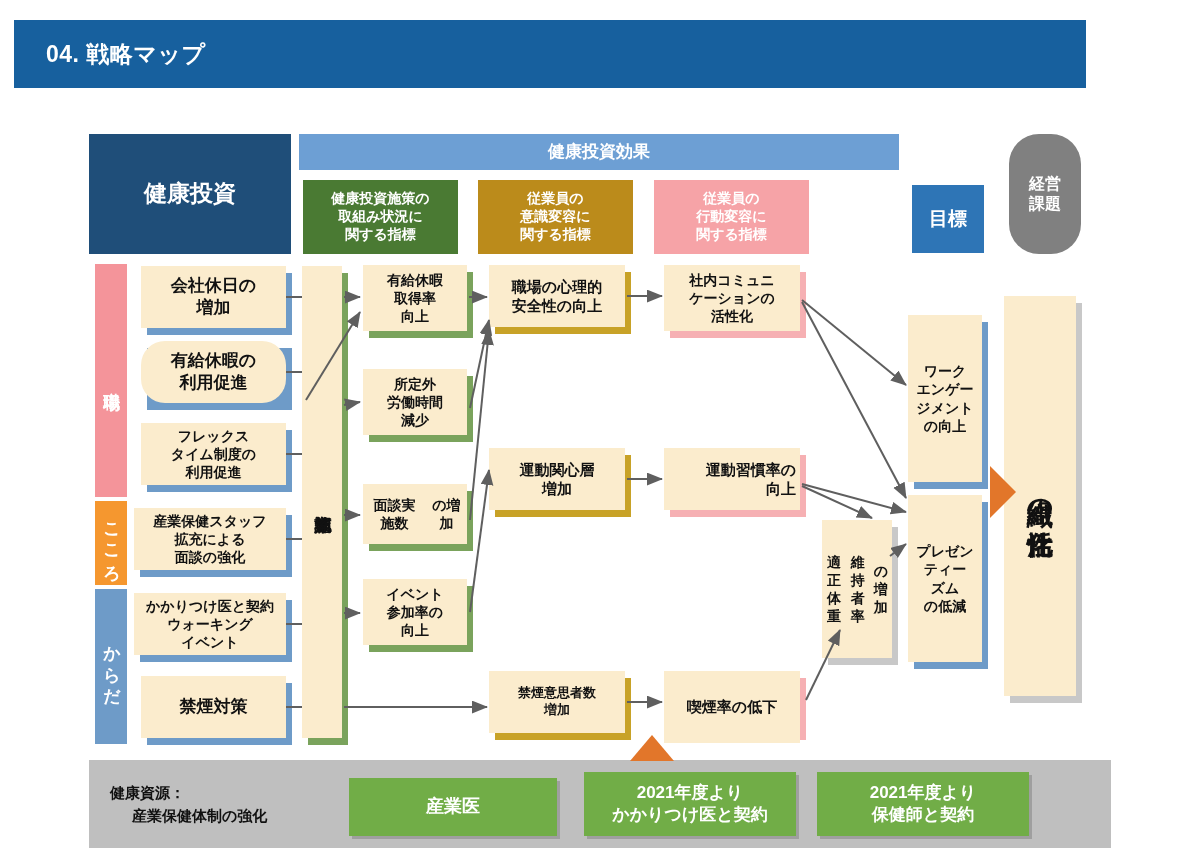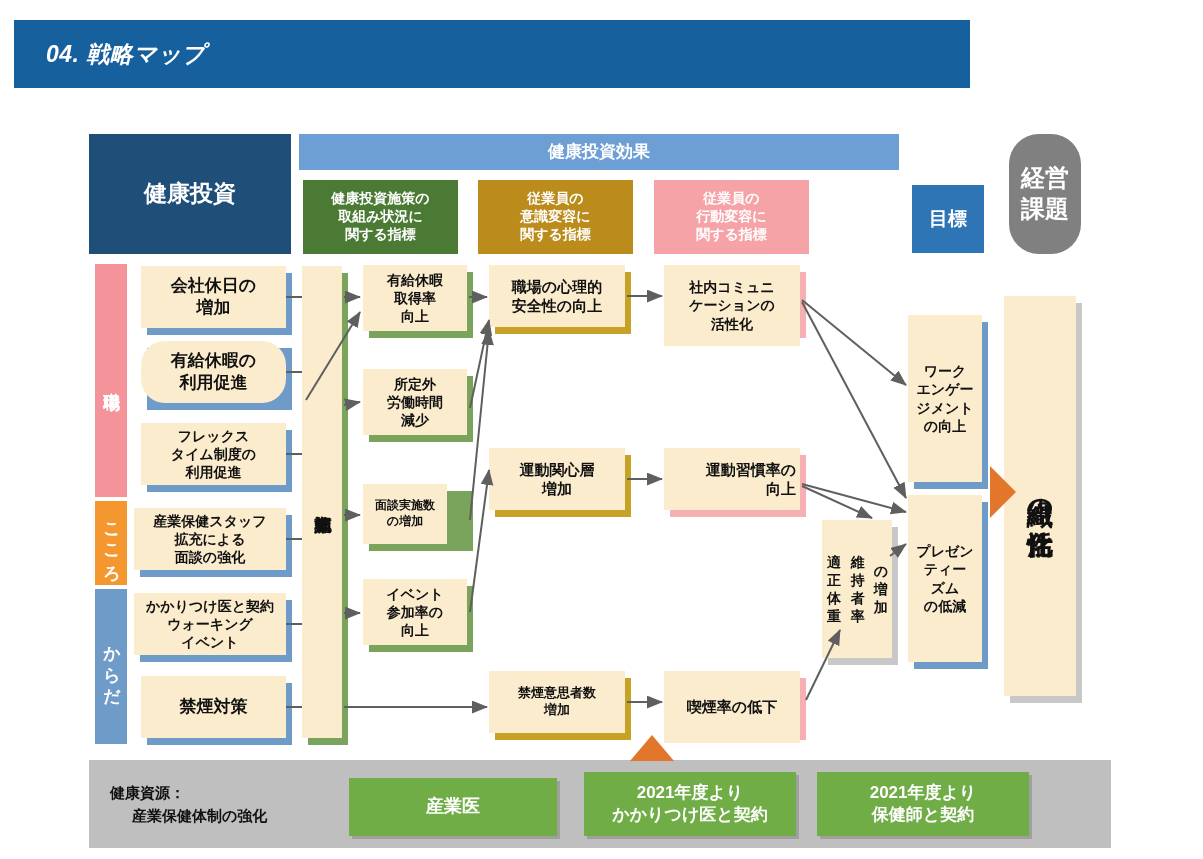--- a/index.html
+++ b/index.html
@@ -12,23 +12,22 @@
     width:1203px;
     height:859px;
     background:#ffffff;
     overflow:hidden;
   }
 
   
   #title-bar{
     position:absolute;
     left:14px; top:20px;
-    width:956px; height:68px;
+    width:1072px; height:68px;
     background:#17609e;
-    font-style:italic;
   }
   #title-text{
     position:absolute;
     left:32px; top:50%;
     transform:translateY(-50%);
     color:#ffffff;
     font-size:23px;
     font-weight:bold;
     letter-spacing:.5px;
     white-space:nowrap;
@@ -142,21 +141,21 @@
   <div class="abs chip" style="left:654px;top:180px;width:155px;height:74px;background:#f6a3a7;font-size:14px;flex-direction:column;">
     <span>従業員の</span>
     <span>行動変容に</span>
     <span>関する指標</span>
   </div>
 
   <div class="abs chip" style="left:912px;top:185px;width:72px;height:68px;background:#2e75b6;font-size:19px;">
     <span>目標</span>
   </div>
 
-  <div class="abs chip" style="left:1009px;top:134px;width:72px;height:120px;background:#808080;font-size:24px;flex-direction:column;border-radius:30px;">
+  <div class="abs chip" style="left:1009px;top:134px;width:72px;height:120px;background:#808080;font-size:16px;flex-direction:column;border-radius:30px;">
     <span>経営</span>
     <span>課題</span>
   </div>
 
   <div class="abs cat" style="left:95px;top:264px;width:32px;height:233px;background:#f4949a;font-size:17px;">
     <span>職場</span>
   </div>
   <div class="abs cat" style="left:95px;top:501px;width:32px;height:84px;background:#f5972f;font-size:17px;">
     <span>こころ</span>
   </div>
@@ -215,21 +214,21 @@
   </div>
 
   <div class="shadow" style="left:369px;top:376px;width:104px;height:66px;background:#7aa35c;"></div>
   <div class="abs node" style="left:363px;top:369px;width:104px;height:66px;font-size:14px;flex-direction:column;">
     <span>所定外</span>
     <span>労働時間</span>
     <span>減少</span>
   </div>
 
   <div class="shadow" style="left:369px;top:491px;width:104px;height:60px;background:#7aa35c;"></div>
-  <div class="abs node" style="left:363px;top:484px;width:84px;height:60px;font-size:12px;flex-direction:column;">
+  <div class="abs node" style="left:363px;top:484px;width:104px;height:60px;font-size:14px;flex-direction:row;">
     <span>面談実施数</span>
     <span>の増加</span>
   </div>
 
   <div class="shadow" style="left:369px;top:586px;width:104px;height:66px;background:#7aa35c;"></div>
   <div class="abs node" style="left:363px;top:579px;width:104px;height:66px;font-size:14px;flex-direction:column;">
     <span>イベント</span>
     <span>参加率の</span>
     <span>向上</span>
   </div>
@@ -246,21 +245,21 @@
     <span>増加</span>
   </div>
 
   <div class="shadow" style="left:495px;top:678px;width:136px;height:62px;background:#c8a227;"></div>
   <div class="abs node" style="left:489px;top:671px;width:136px;height:62px;font-size:13px;flex-direction:column;">
     <span>禁煙意思者数</span>
     <span>増加</span>
   </div>
 
   <div class="shadow" style="left:670px;top:272px;width:136px;height:66px;background:#f6b0b3;"></div>
-  <div class="abs node" style="left:664px;top:265px;width:136px;height:81px;font-size:14px;flex-direction:column;">
+  <div class="abs node" style="left:664px;top:265px;width:136px;height:66px;font-size:14px;flex-direction:column;">
     <span>社内コミュニ</span>
     <span>ケーションの</span>
     <span>活性化</span>
   </div>
 
   <div class="shadow" style="left:670px;top:455px;width:136px;height:62px;background:#f6b0b3;"></div>
   <div class="abs node" style="left:664px;top:448px;width:136px;height:62px;font-size:15px;flex-direction:column;align-items:flex-end;">
     <span>運動習慣率の</span>
     <span>向上</span>
   </div>

